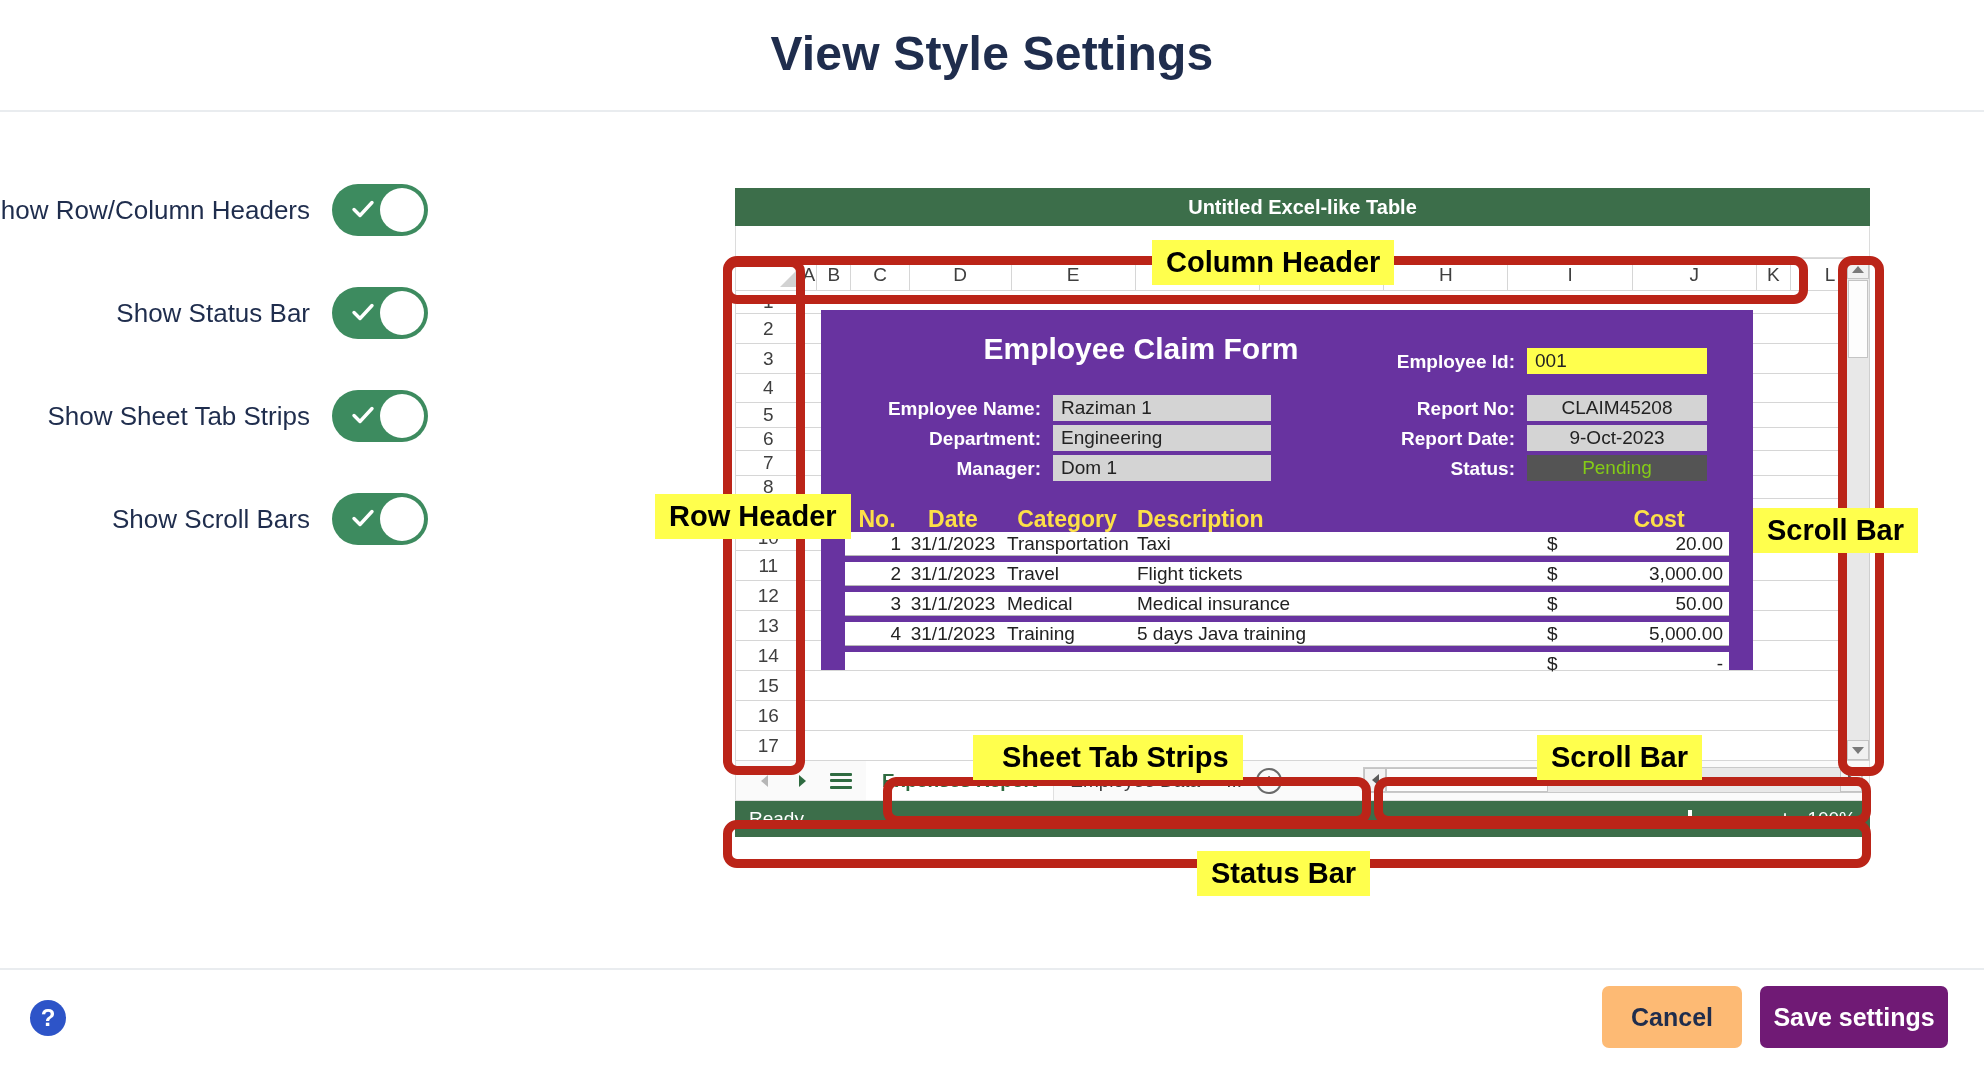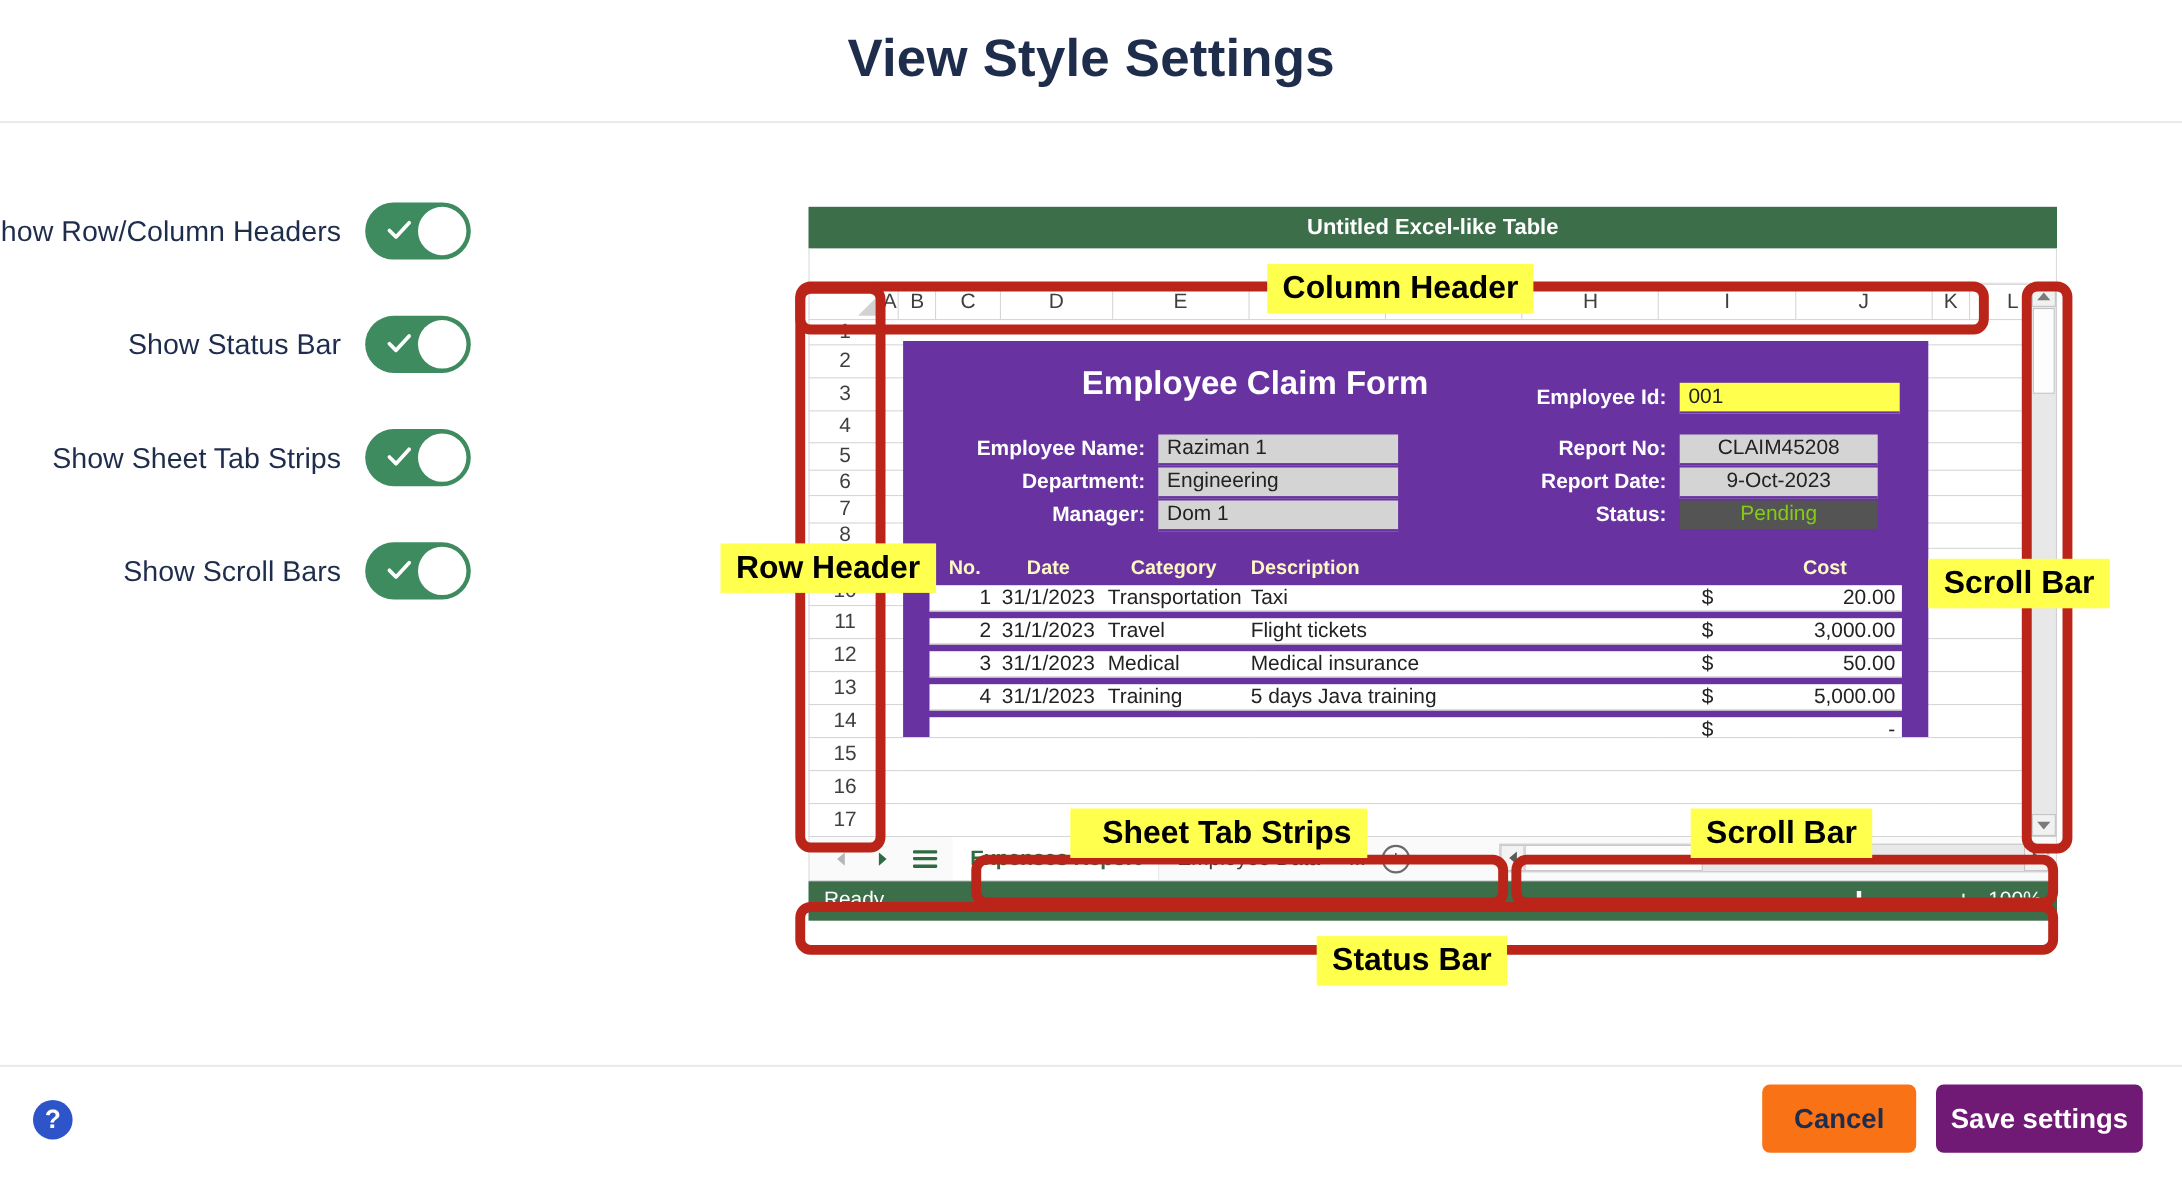--- a/index.html
+++ b/index.html
@@ -31,21 +31,21 @@
     position: absolute; left: 30px; top: 30px; width: 36px; height: 36px;
     border-radius: 50%; background: #2d54c8; color: #fff;
     font-size: 24px; font-weight: 700; line-height: 36px; text-align: center;
     cursor: pointer; user-select: none;
   }
   .btn {
     position: absolute; top: 16px; height: 62px; border-radius: 7px;
     font-size: 25px; font-weight: 700; border: none; cursor: pointer;
     display: flex; align-items: center; justify-content: center;
   }
-  .btn-cancel { right: 242px; width: 140px; background: #f97316; color: #1f2d4d; }
+  .btn-cancel { right: 242px; width: 140px; background: #fdba74; color: #1f2d4d; }
   .btn-save   { right: 36px;  width: 188px; background: #701a75; color: #ffffff; }
 
   
   .settings-col { position: absolute; left: 0; top: 180px; width: 560px; }
   .setting-row {
     display: flex; align-items: center; justify-content: flex-end;
     gap: 22px; height: 60px; margin-bottom: 43px; padding-right: 132px;
   }
   .setting-label { font-size: 26px; color: #1f2d4d; white-space: nowrap; }
   .toggle {
@@ -101,21 +101,21 @@
   .fld-box {
     position: absolute; height: 28px; background: #d4d4d4; color: #222;
     font-size: 19px; display: flex; align-items: center; padding: 0 8px;
     border-bottom: 2px solid #6833a0;
   }
   .fld-box.yellow { background: #ffff4d; }
   .fld-box.dark { background: #545454; color: #84cc16; justify-content: center; }
   .fld-box.center { justify-content: center; }
 
   .exp-head {
-    position: absolute; font-size: 18px; font-weight: 700; color: #fef9c3; white-space: nowrap;
+    position: absolute; font-size: 23px; font-weight: 700; color: #fde047; white-space: nowrap;
   }
   .exp-row {
     position: absolute; left: 24px; background: #fff; color: #222;
     height: 24px; font-size: 19px; border-bottom: 1px solid #b9b9b9;
   }
   .exp-cell { position: absolute; top: 0; height: 24px; line-height: 24px; font-size: 19px; white-space: nowrap; }
   .exp-cell.r { text-align: right; }
   .exp-cell.c { text-align: center; }
 
   
@@ -372,21 +372,21 @@
         <div class="fld-label" style="left:20px; top:88px; width:200px;">Employee Name:</div>
         <div class="fld-box" style="left:232px; top:85px; width:218px;">Raziman 1</div>
 
         <div class="fld-label" style="left:20px; top:118px; width:200px;">Department:</div>
         <div class="fld-box" style="left:232px; top:115px; width:218px;">Engineering</div>
 
         <div class="fld-label" style="left:20px; top:148px; width:200px;">Manager:</div>
         <div class="fld-box" style="left:232px; top:145px; width:218px;">Dom 1</div>
 
         <div class="fld-label" style="left:440px; top:41px; width:254px;">Employee Id:</div>
-        <div class="fld-box yellow" style="left:706px; top:38px; width:200px;">001</div>
+        <div class="fld-box yellow" style="left:706px; top:38px; width:180px;">001</div>
 
         <div class="fld-label" style="left:440px; top:88px; width:254px;">Report No:</div>
         <div class="fld-box center" style="left:706px; top:85px; width:180px;">CLAIM45208</div>
 
         <div class="fld-label" style="left:440px; top:118px; width:254px;">Report Date:</div>
         <div class="fld-box center" style="left:706px; top:115px; width:180px;">9-Oct-2023</div>
 
         <div class="fld-label" style="left:440px; top:148px; width:254px;">Status:</div>
         <div class="fld-box dark" style="left:706px; top:145px; width:180px;">Pending</div>
 

